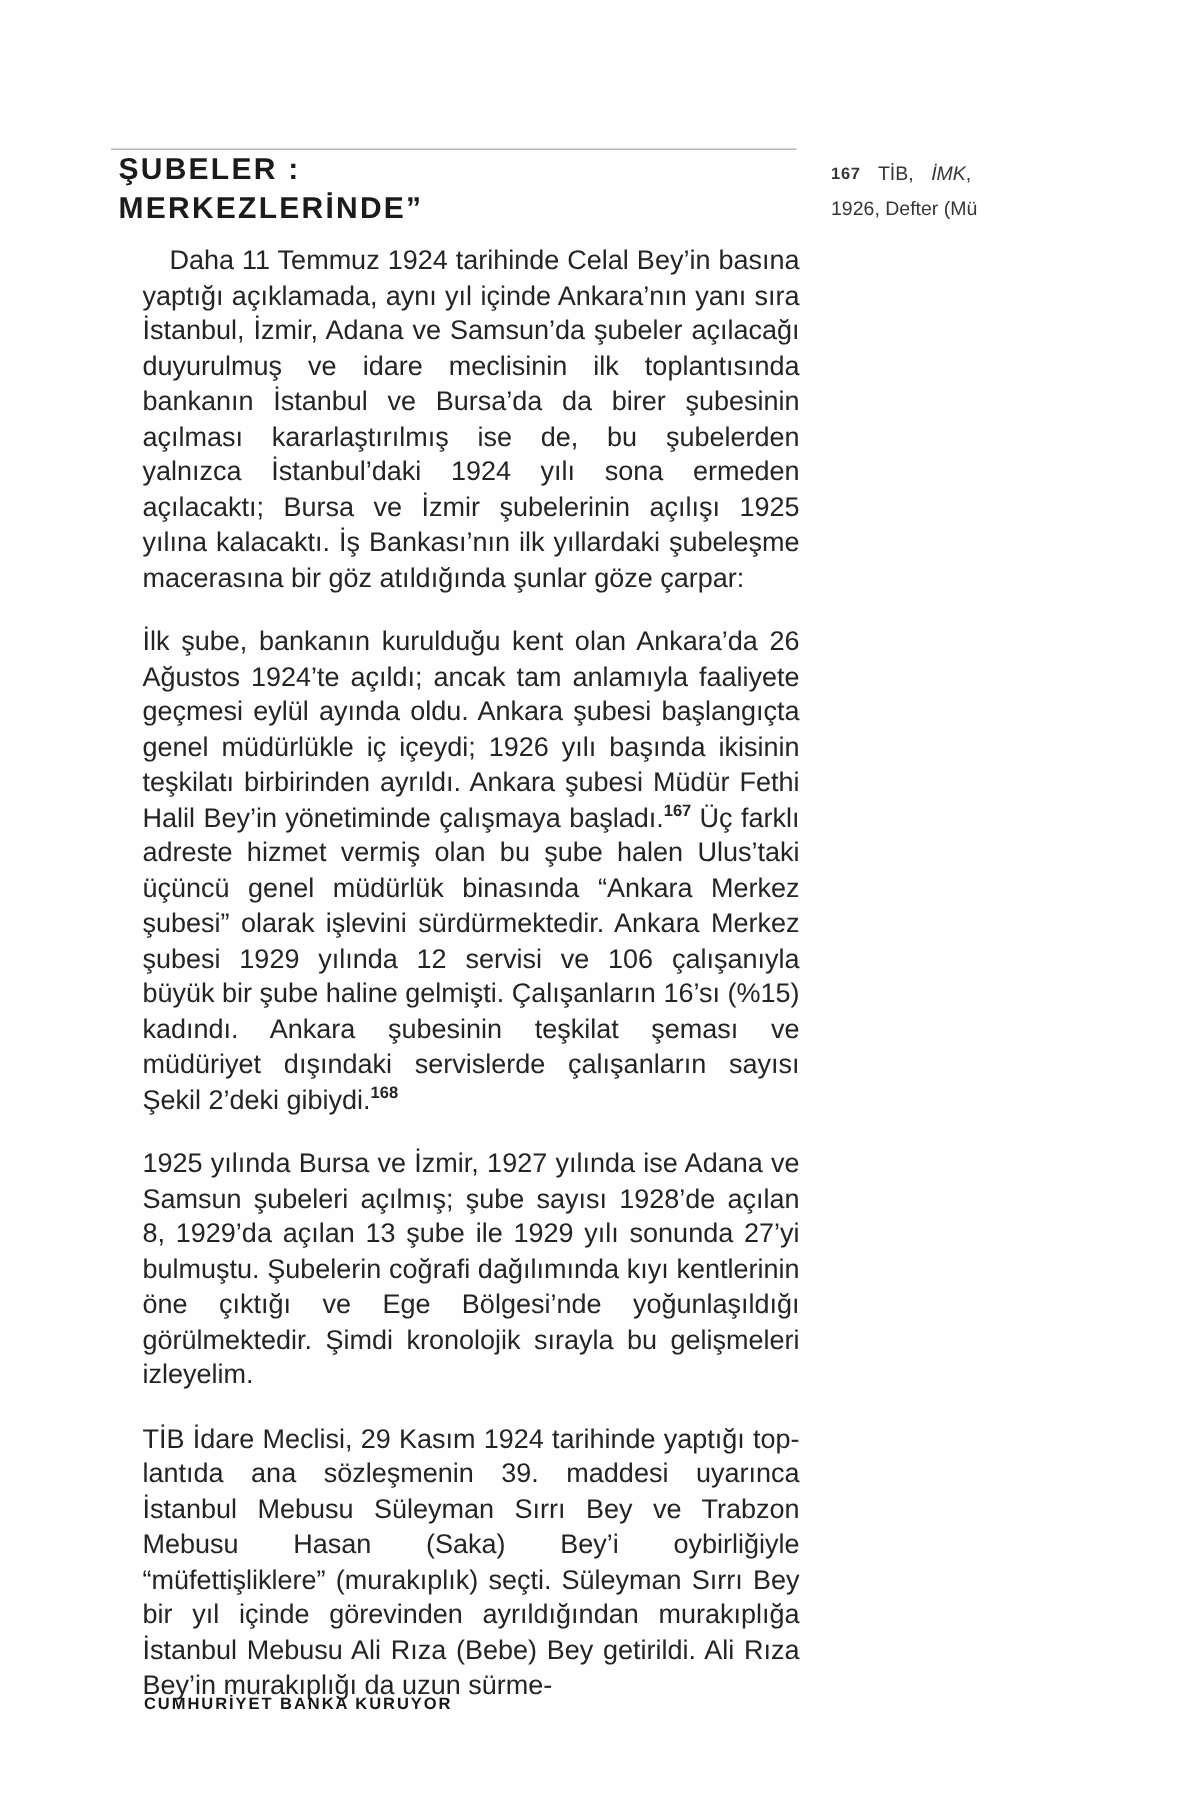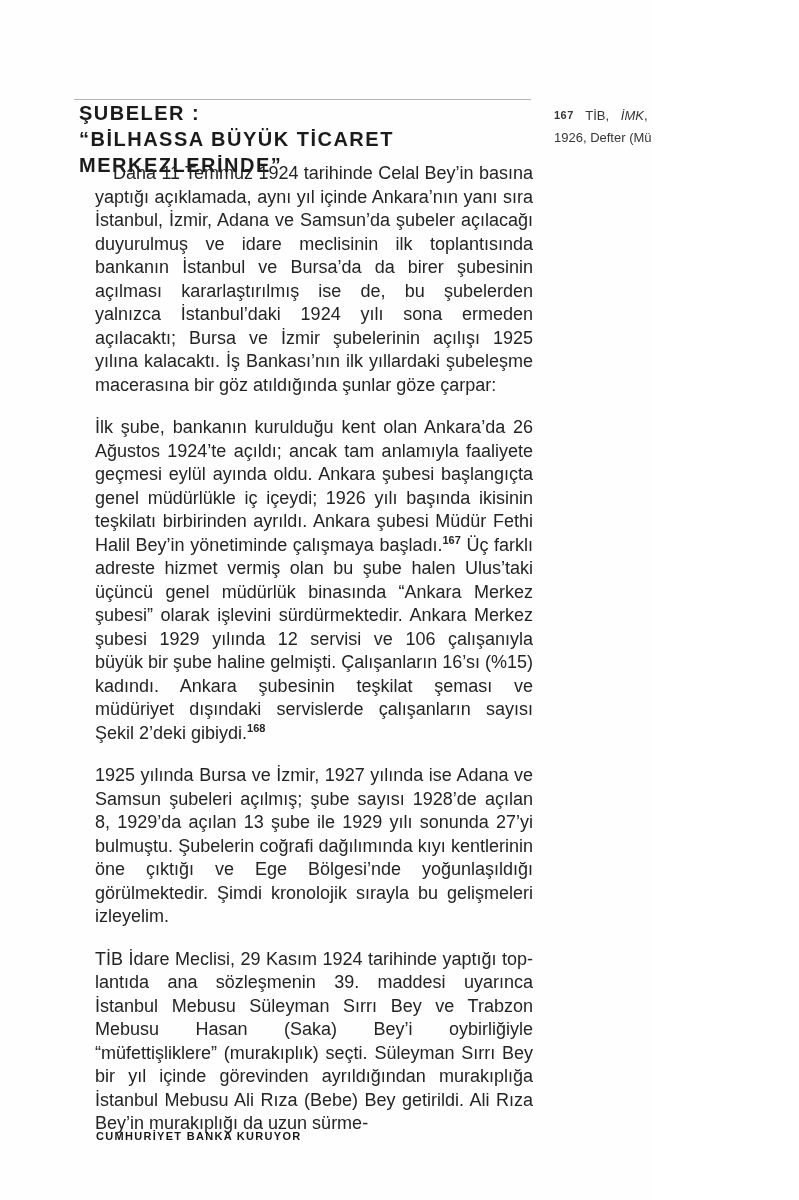--- a/index.html
+++ b/index.html
@@ -102,21 +102,20 @@
 </style>
 </head>
 <body>
 
 <div class="page">
 
   <div class="rule"></div>
 
   <h1 class="heading">
     <span class="hline">ŞUBELER :</span>
-    <span class="hline">“BİLHASSA BÜYÜK TİCARET</span>
     <span class="hline">MERKEZLERİNDE”</span>
   </h1>
 
   <aside class="footnotes">
     <p class="footnote"><span class="fn-num">167</span> <span>TİB, </span><i class="fn-italic">İMK</i><span>, 7 Şubat 1926, Defter (Müze), s. 45.</span></p>
   </aside>
 
   <main class="body-col">
     <p class="para indent"><span>Daha 11 Temmuz 1924 tarihinde Celal Bey’in basına yaptığı açıklamada, aynı yıl içinde Ankara’nın yanı sıra İstanbul, İzmir, Adana ve Samsun’da şubeler açılacağı duyurulmuş ve idare meclisinin ilk toplantısında bankanın İstanbul ve Bursa’da da birer şubesinin açılması kararlaştırılmış ise de, bu şubelerden yalnızca İstanbul’daki 1924 yılı sona ermeden açılacaktı; Bursa ve İzmir şubelerinin açılışı 1925 yılına kalacaktı. İş Bankası’nın ilk yıllardaki şubeleşme macerasına bir göz atıldığında şunlar göze çarpar:</span></p>
     <p class="para"><span>İlk şube, bankanın kurulduğu kent olan Ankara’da 26 Ağustos 1924’te açıldı; ancak tam anlamıyla faaliyete geçmesi eylül ayında oldu. Ankara şubesi başlangıçta genel müdürlükle iç içeydi; 1926 yılı başında ikisinin teşkilatı birbirinden ayrıldı. Ankara şubesi Müdür Fethi Halil Bey’in yönetiminde çalışmaya başladı.</span><sup class="fnref">167</sup><span> Üç farklı adreste hizmet vermiş olan bu şube halen Ulus’taki üçüncü genel müdürlük binasında “Ankara Merkez şubesi” olarak işlevini sürdürmektedir. Ankara Merkez şubesi 1929 yılında 12 servisi ve 106 çalışanıyla büyük bir şube haline gelmişti. Çalışanların 16’sı (%15) kadındı. Ankara şubesinin teşkilat şeması ve müdüriyet dışındaki servislerde çalışanların sayısı Şekil 2’deki gibiydi.</span><sup class="fnref">168</sup></p>

